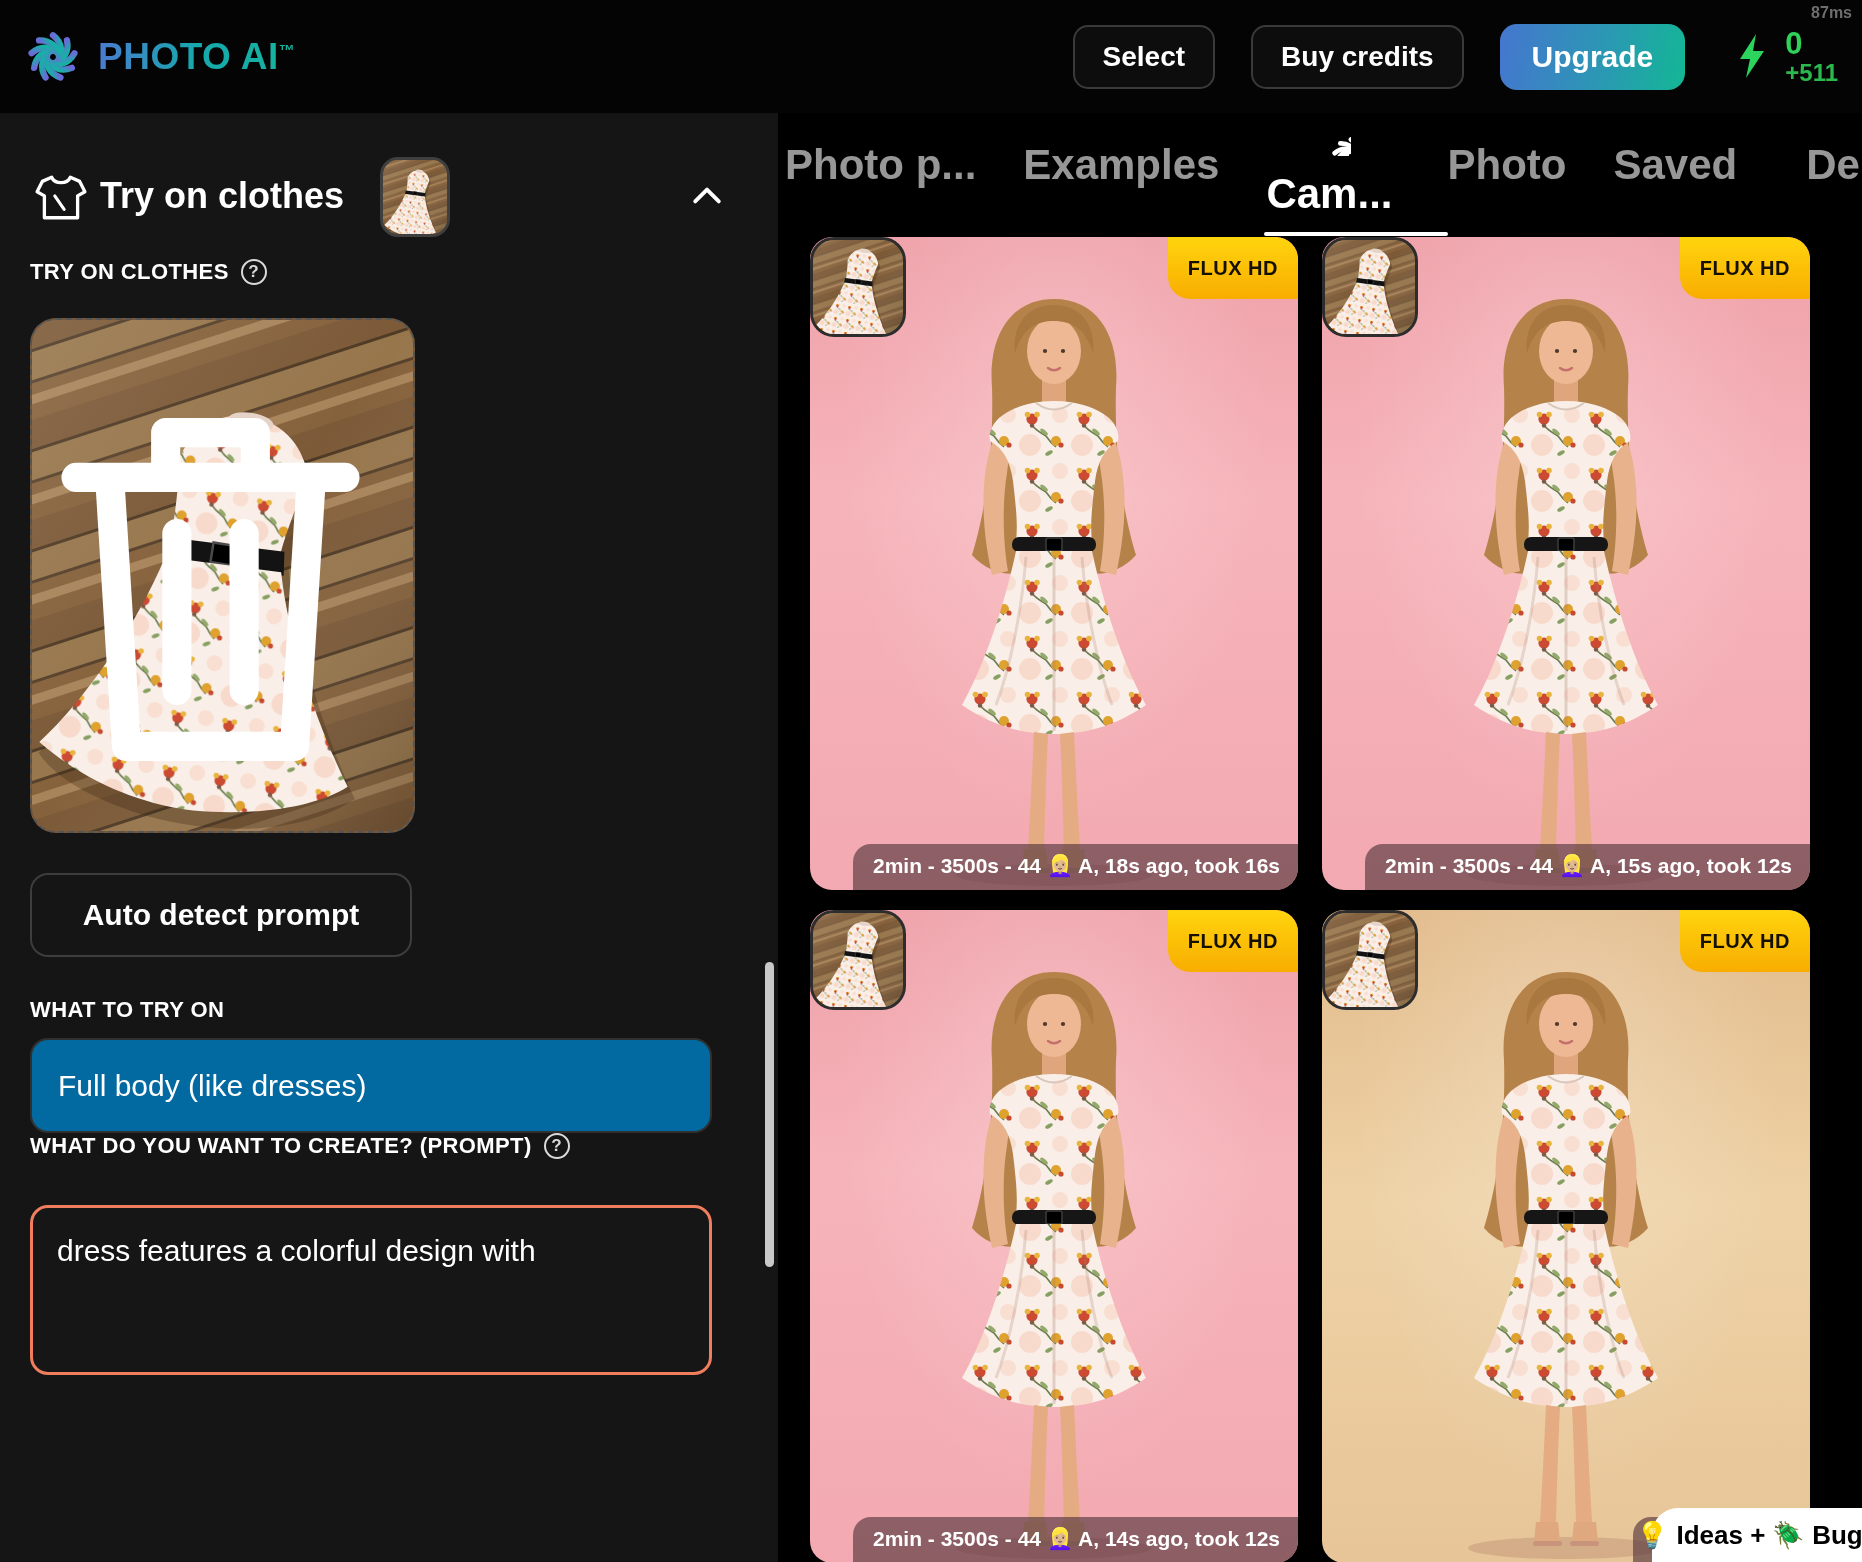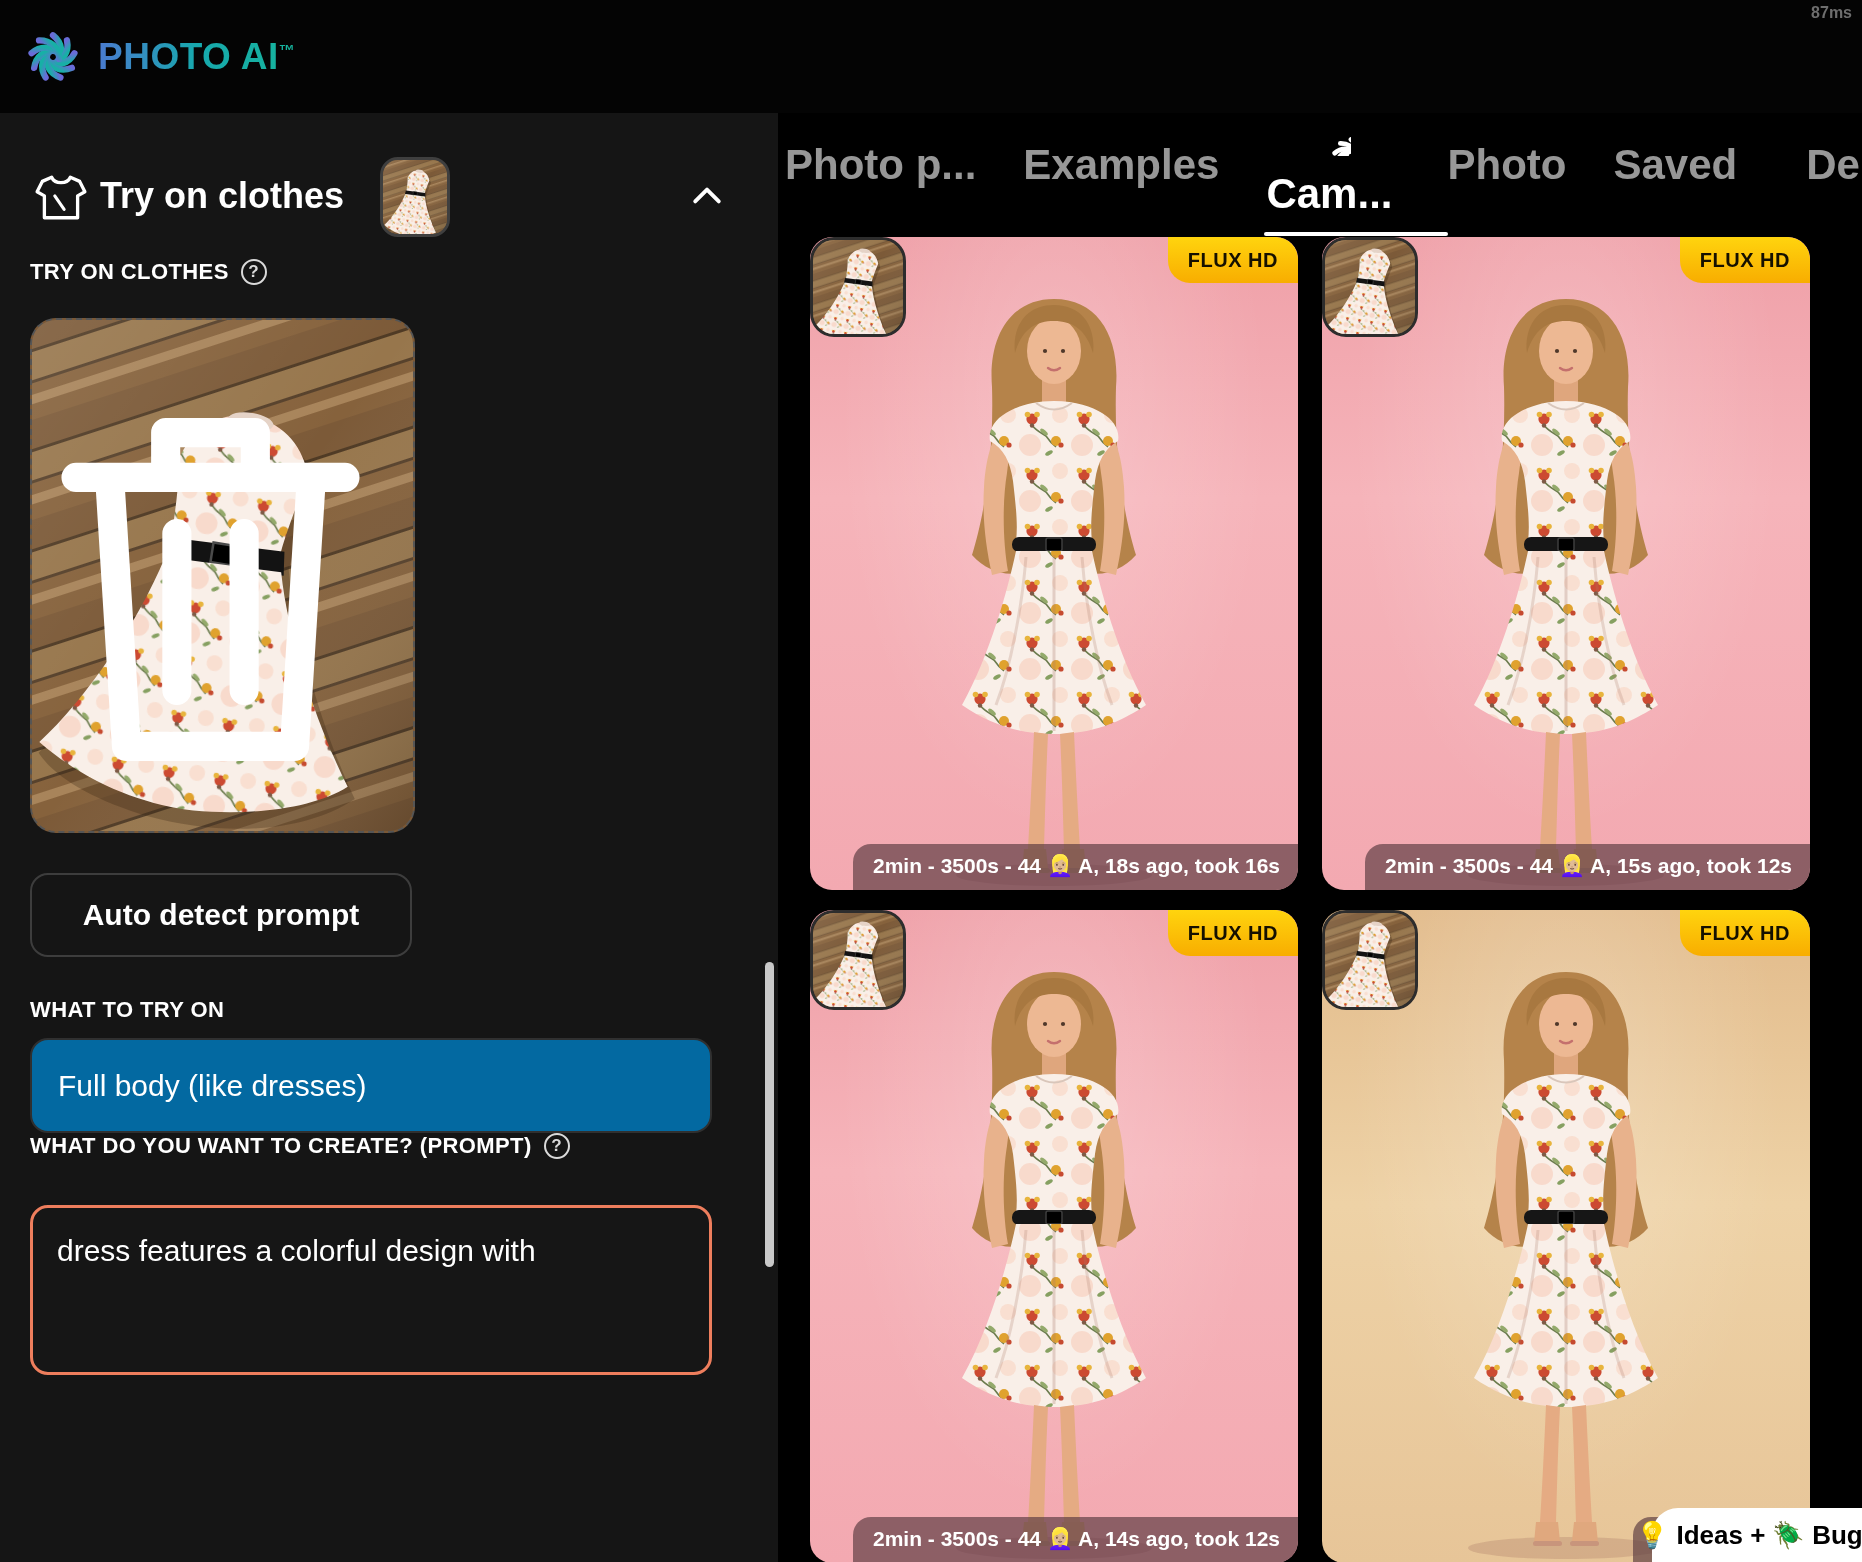--- a/index.html
+++ b/index.html
@@ -72,21 +72,21 @@
   
   .card { position:absolute; width:488px; height:653px; border-radius:22px; overflow:hidden; cursor:pointer; background:#f3aab2; }
   .card.c1 { left:810px; top:237px; } .card.c2 { left:1322px; top:237px; }
   .card.c3 { left:810px; top:910px; } .card.c4 { left:1322px; top:910px; }
   .bg-pink { background:linear-gradient(180deg,#efa0a8 0%,#f6b4ba 40%,#f3a9b1 100%); }
   .bg-tan  { background:linear-gradient(180deg,#e2bb8b 0%,#eed2a6 45%,#e7c598 100%); }
   .card .glow { position:absolute; inset:0; background:radial-gradient(ellipse at 50% 28%, rgba(255,255,255,0.22), rgba(255,255,255,0) 62%); }
   .card svg.shot { position:absolute; inset:0; width:100%; height:100%; }
   .card-thumb { position:absolute; left:0; top:0; width:96px; height:100px; border-radius:24px; border:3px solid #2d2d2d; overflow:hidden; background:#6e4f30; cursor:pointer; }
   .card-thumb svg { width:100%; height:100%; display:block; }
-  .badge { position:absolute; right:0; top:0; height:46px; padding:12px 20px; background:linear-gradient(180deg,#ffd40e,#f8ad00);
+  .badge { position:absolute; right:0; top:0; height:62px; padding:12px 20px; background:linear-gradient(180deg,#ffd40e,#f8ad00);
     color:#151000; font-size:20px; font-weight:800; letter-spacing:0.5px; display:flex; align-items:center;
     border-bottom-left-radius:22px; border-top-right-radius:22px; }
   .caption { position:absolute; right:0; bottom:0; max-width:92%; padding:10px 18px 12px 20px; background:rgba(88,56,62,0.66);
     color:#fff; font-size:21px; font-weight:600; border-top-left-radius:18px; border-bottom-right-radius:22px; white-space:nowrap; overflow:hidden; }
 
   .feedback { position:absolute; left:1652px; top:1508px; width:210px; height:54px; background:#fff; color:#000;
     border-radius:26px 0 0 0; font-size:26px; font-weight:800; display:flex; align-items:center; justify-content:center; gap:4px; z-index:30; cursor:pointer; white-space:nowrap; }
 
   .hiddefs { position:absolute; width:0; height:0; overflow:hidden; }
 </style>
@@ -199,20 +199,34 @@
           <path d="M0,-24 C10,-16 12,-4 4,6" transform="rotate(160)"></path>
           <path d="M0,-24 C10,-16 12,-4 4,6" transform="rotate(200)"></path>
           <path d="M0,-24 C10,-16 12,-4 4,6" transform="rotate(240)"></path>
           <path d="M0,-24 C10,-16 12,-4 4,6" transform="rotate(280)"></path>
           <path d="M0,-24 C10,-16 12,-4 4,6" transform="rotate(320)"></path>
         </g>
       </svg>
       <div class="brand-name"><span>PHOTO AI</span><span class="brand-tm">™</span></div>
     </div>
     <div class="latency">87ms</div>
+    <div class="hbtns">
+      <button class="hbtn">Select</button>
+      <button class="hbtn">Buy credits</button>
+      <button class="hbtn-upgrade">Upgrade</button>
+      <div class="credits">
+        <svg width="46" height="48" viewBox="0 0 30 48">
+          <path d="M19,2 L3,27 L13,27 L9,46 L27,19 L16,19 Z" fill="#2cd35c"></path>
+        </svg>
+        <div class="credits-col">
+          <span class="credits-balance">0</span>
+          <span class="credits-delta">+511</span>
+        </div>
+      </div>
+    </div>
   </div>
 
   <div class="sidebar">
     <div class="sb-head">
       <svg class="tshirt" width="54" height="54" viewBox="0 0 52 52">
         <path d="M17,6 L8,10 L3,20 L10,24 L10,45 L42,45 L42,24 L49,20 L44,10 L35,6 C32,13 20,13 17,6 Z" fill="none" stroke="#fff" stroke-width="3.2" stroke-linejoin="round"></path>
         <path d="M20,24 L29,37" stroke="#fff" stroke-width="3" stroke-linecap="round"></path>
       </svg>
       <div class="sb-title">Try on clothes</div>
       <div class="sb-chip">

